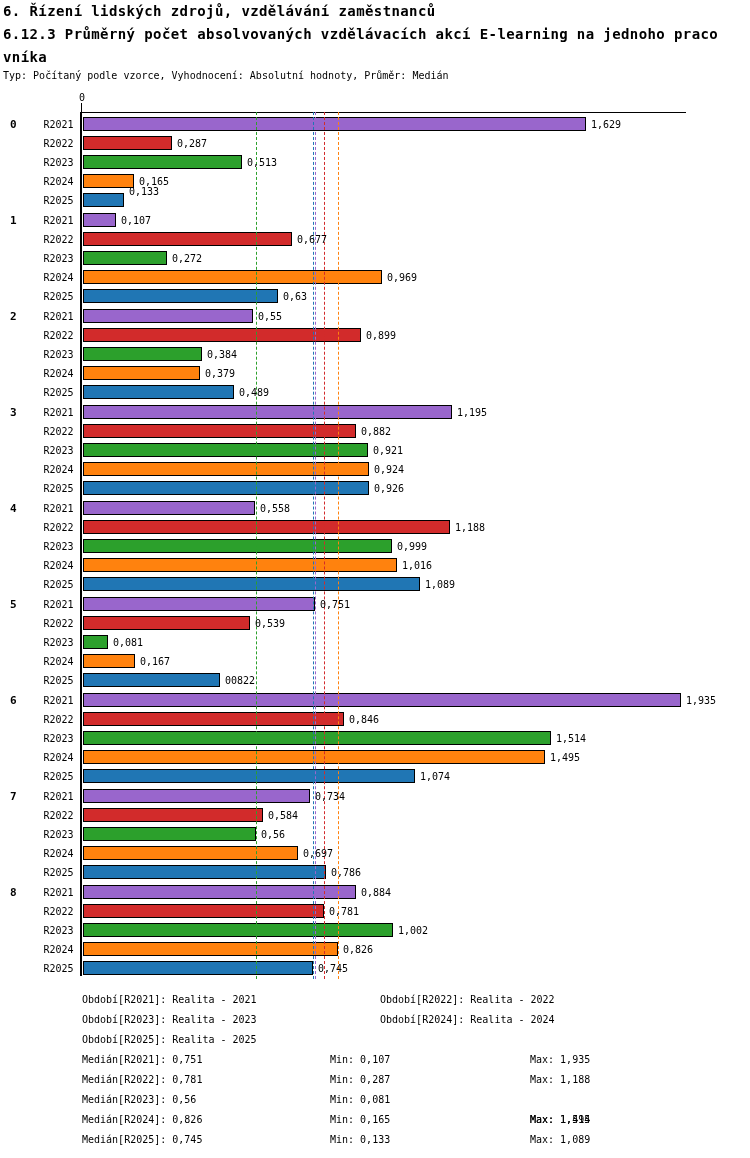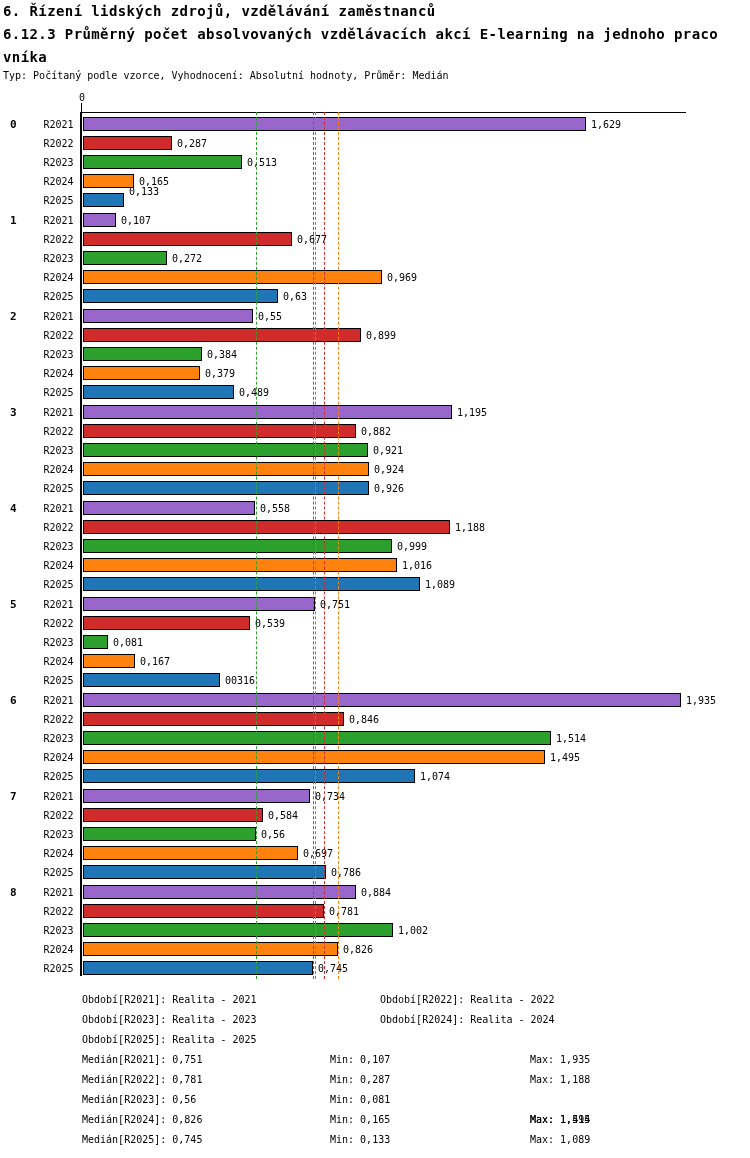--- a/index.html
+++ b/index.html
@@ -131,21 +131,21 @@
     <div class="bar" style="left: 83px; top: 616px; width: 167px; background: rgb(210, 43, 43);"></div>
     <div class="bar-value" style="left: 255px; top: 618px;">0,539</div>
     <div class="series-label" style="left: 40px; top: 637px; width: 37px;">R2023</div>
     <div class="bar" style="left: 83px; top: 635px; width: 25px; background: rgb(44, 160, 44);"></div>
     <div class="bar-value" style="left: 113px; top: 637px;">0,081</div>
     <div class="series-label" style="left: 40px; top: 656px; width: 37px;">R2024</div>
     <div class="bar" style="left: 83px; top: 654px; width: 52px; background: rgb(255, 130, 14);"></div>
     <div class="bar-value" style="left: 140px; top: 656px;">0,167</div>
     <div class="series-label" style="left: 40px; top: 675px; width: 37px;">R2025</div>
     <div class="bar" style="left: 83px; top: 673px; width: 137px; background: rgb(32, 118, 180);"></div>
-    <div class="bar-value" style="left: 225px; top: 675px;">00316</div>
+    <div class="bar-value" style="left: 225px; top: 675px;">00822</div>
     <div class="group-label" style="left: 10px; top: 694px;">6</div>
     <div class="series-label" style="left: 40px; top: 695px; width: 37px;">R2021</div>
     <div class="bar" style="left: 83px; top: 693px; width: 598px; background: rgb(153, 102, 204);"></div>
     <div class="bar-value" style="left: 686px; top: 695px;">1,935</div>
     <div class="series-label" style="left: 40px; top: 714px; width: 37px;">R2022</div>
     <div class="bar" style="left: 83px; top: 712px; width: 261px; background: rgb(210, 43, 43);"></div>
     <div class="bar-value" style="left: 349px; top: 714px;">0,846</div>
     <div class="series-label" style="left: 40px; top: 733px; width: 37px;">R2023</div>
     <div class="bar" style="left: 83px; top: 731px; width: 468px; background: rgb(44, 160, 44);"></div>
     <div class="bar-value" style="left: 556px; top: 733px;">1,514</div>

